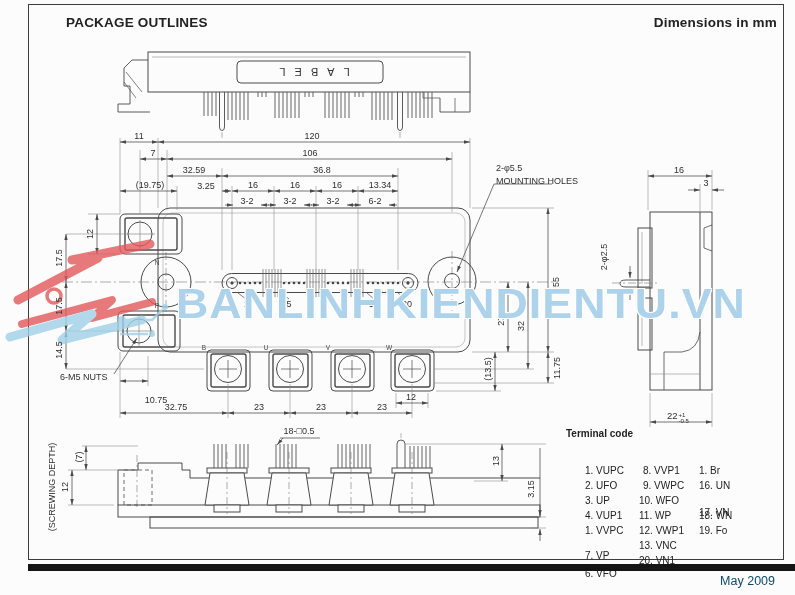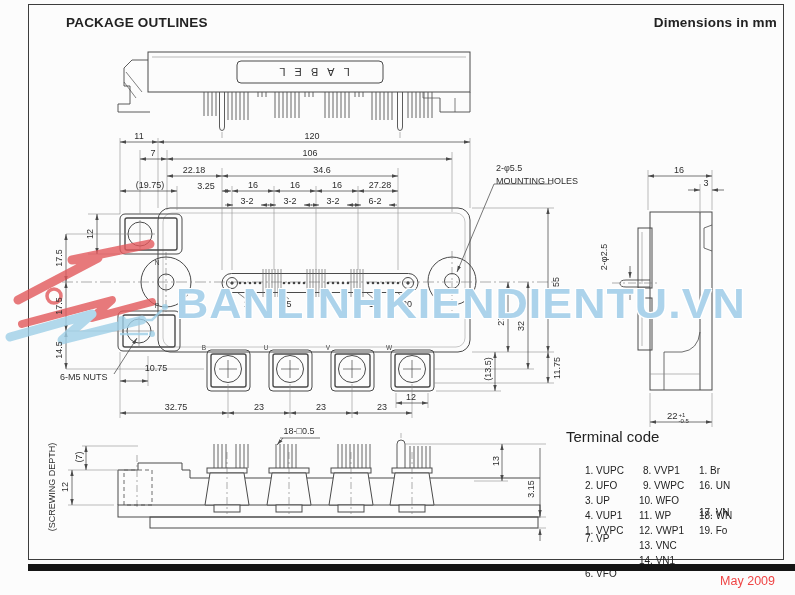--- a/index.html
+++ b/index.html
@@ -8,26 +8,26 @@
   .border-box{position:absolute;left:28px;top:4px;width:754px;height:554px;border:1.5px solid #3d3d3d;}
   .lbl{position:absolute;color:#2e2e2e;white-space:nowrap;font-family:"Liberation Sans",sans-serif;}
   .title{font-size:13.5px;font-weight:bold;letter-spacing:.2px;color:#222;}
   .dim{font-size:9px;}
   .dim2{font-size:9.5px;}
   .hc{transform:translate(-50%,-50%);}
   .vt{transform:translate(-50%,-50%) rotate(-90deg);}
   .r180{transform:translate(-50%,-50%) rotate(180deg);letter-spacing:9px;font-size:11px;color:#333;}
   .tiny{font-size:6.5px;color:#444;}
   .tc{font-size:10px;color:#222;margin-top:16px;}
-  .tctitle{font-size:15px;color:#222;}
+  .tctitle{font-size:10px;color:#222;font-weight:bold;}
   .callout{font-size:9px;color:#2e2e2e;}
   .tolcol{display:inline-flex;flex-direction:column;vertical-align:2px;line-height:1;margin-left:1px;}
   .tol{font-size:6px;}
   .footer-bar{position:absolute;left:28px;top:564px;width:767px;height:7px;background:#151515;}
-  .date{font-size:12.5px;color:#ef4444;}
+  .date{font-size:12.5px;color:#0c4a6e;}
   .wm-text{position:absolute;left:176px;top:279px;font-size:43px;font-weight:bold;letter-spacing:1px;
     color:rgba(158,203,232,0.85);transform:scaleX(1.04);transform-origin:left center;
     text-shadow:1px 1px 0 #fff,-1px -1px 0 #fff,1px -1px 0 #fff,-1px 1px 0 #fff;}
   svg{position:absolute;left:0;top:0;}
 </style>
 </head>
 <body>
 
 <div id="page">
 
@@ -415,40 +415,40 @@
       <circle cx="152" cy="334" r="3" fill="#9fd0e8"></circle>
     </g>
   </svg>
 
   <div class="lbl r180" style="left:310px;top:72px">LABEL</div>
 
   <div class="lbl dim hc" style="left:139px;top:136px">11</div>
   <div class="lbl dim hc" style="left:312px;top:136px">120</div>
   <div class="lbl dim hc" style="left:153px;top:153px">7</div>
   <div class="lbl dim hc" style="left:310px;top:153px">106</div>
-  <div class="lbl dim hc" style="left:194px;top:170px">22.18</div>
-  <div class="lbl dim hc" style="left:322px;top:170px">34.6</div>
+  <div class="lbl dim hc" style="left:194px;top:170px">32.59</div>
+  <div class="lbl dim hc" style="left:322px;top:170px">36.8</div>
   <div class="lbl dim hc" style="left:150px;top:185px">(19.75)</div>
   <div class="lbl dim hc" style="left:206px;top:186px">3.25</div>
   <div class="lbl dim hc" style="left:253px;top:185px">16</div>
   <div class="lbl dim hc" style="left:295px;top:185px">16</div>
   <div class="lbl dim hc" style="left:337px;top:185px">16</div>
-  <div class="lbl dim hc" style="left:380px;top:185px">27.28</div>
+  <div class="lbl dim hc" style="left:380px;top:185px">13.34</div>
   <div class="lbl dim hc" style="left:247px;top:201px">3-2</div>
   <div class="lbl dim hc" style="left:290px;top:201px">3-2</div>
   <div class="lbl dim hc" style="left:333px;top:201px">3-2</div>
   <div class="lbl dim hc" style="left:375px;top:201px">6-2</div>
   <div class="lbl callout" style="left:496px;top:163px">2-φ5.5</div>
   <div class="lbl callout" style="left:496px;top:176px">MOUNTING HOLES</div>
   <div class="lbl dim vt" style="left:90px;top:234px">12</div>
   <div class="lbl dim vt" style="left:59px;top:258px">17.5</div>
   <div class="lbl dim vt" style="left:59px;top:306px">17.5</div>
   <div class="lbl dim vt" style="left:59px;top:350px">14.5</div>
   <div class="lbl callout" style="left:60px;top:372px">6-M5 NUTS</div>
-  <div class="lbl dim hc" style="left:156px;top:368px">10.75</div>
+  <div class="lbl dim hc" style="left:156px;top:400px">10.75</div>
   <div class="lbl dim hc" style="left:176px;top:407px">32.75</div>
   <div class="lbl dim hc" style="left:259px;top:407px">23</div>
   <div class="lbl dim hc" style="left:321px;top:407px">23</div>
   <div class="lbl dim hc" style="left:382px;top:407px">23</div>
   <div class="lbl dim hc" style="left:411px;top:397px">12</div>
   <div class="lbl dim vt" style="left:488px;top:369px">(13.5)</div>
   <div class="lbl dim vt" style="left:501px;top:317px">27.5</div>
   <div class="lbl dim vt" style="left:521px;top:326px">32</div>
   <div class="lbl dim vt" style="left:556px;top:282px">55</div>
   <div class="lbl dim vt" style="left:557px;top:368px">11.75</div>
@@ -479,28 +479,28 @@
   <div class="lbl dim vt" style="left:496px;top:461px">13</div>
   <div class="lbl dim vt" style="left:531px;top:489px">3.15</div>
 
   <div class="lbl tctitle" style="left:566px;top:428px">Terminal code</div>
   <div class="lbl tc" style="left:585px;top:449px">1. VUPC</div>
   <div class="lbl tc" style="left:585px;top:464px">2. UFO</div>
   <div class="lbl tc" style="left:585px;top:479px">3. UP</div>
   <div class="lbl tc" style="left:585px;top:494px">4. VUP1</div>
   <div class="lbl tc" style="left:585px;top:509px">1. VVPC</div>
   <div class="lbl tc" style="left:585px;top:552px">6. VFO</div>
-  <div class="lbl tc" style="left:585px;top:517px">7. VP</div>
+  <div class="lbl tc" style="left:585px;top:534px">7. VP</div>
   <div class="lbl tc" style="left:643px;top:449px">8. VVP1</div>
   <div class="lbl tc" style="left:643px;top:464px">9. VWPC</div>
   <div class="lbl tc" style="left:639px;top:479px">10. WFO</div>
   <div class="lbl tc" style="left:639px;top:494px">11. WP</div>
   <div class="lbl tc" style="left:639px;top:509px">12. VWP1</div>
   <div class="lbl tc" style="left:639px;top:524px">13. VNC</div>
-  <div class="lbl tc" style="left:639px;top:539px">14. VN1</div>
+  <div class="lbl tc" style="left:639px;top:539px">20. VN1</div>
   <div class="lbl tc" style="left:699px;top:449px">1. Br</div>
   <div class="lbl tc" style="left:699px;top:464px">16. UN</div>
   <div class="lbl tc" style="left:699px;top:491px">17. VN</div>
   <div class="lbl tc" style="left:699px;top:494px">18. WN</div>
   <div class="lbl tc" style="left:699px;top:509px">19. Fo</div>
 
   <div class="wm-text">BANLINHKIENDIENTU.VN</div>
 
   <div class="footer-bar"></div>
   <div class="lbl date" style="right:20px;top:574px">May 2009</div>

